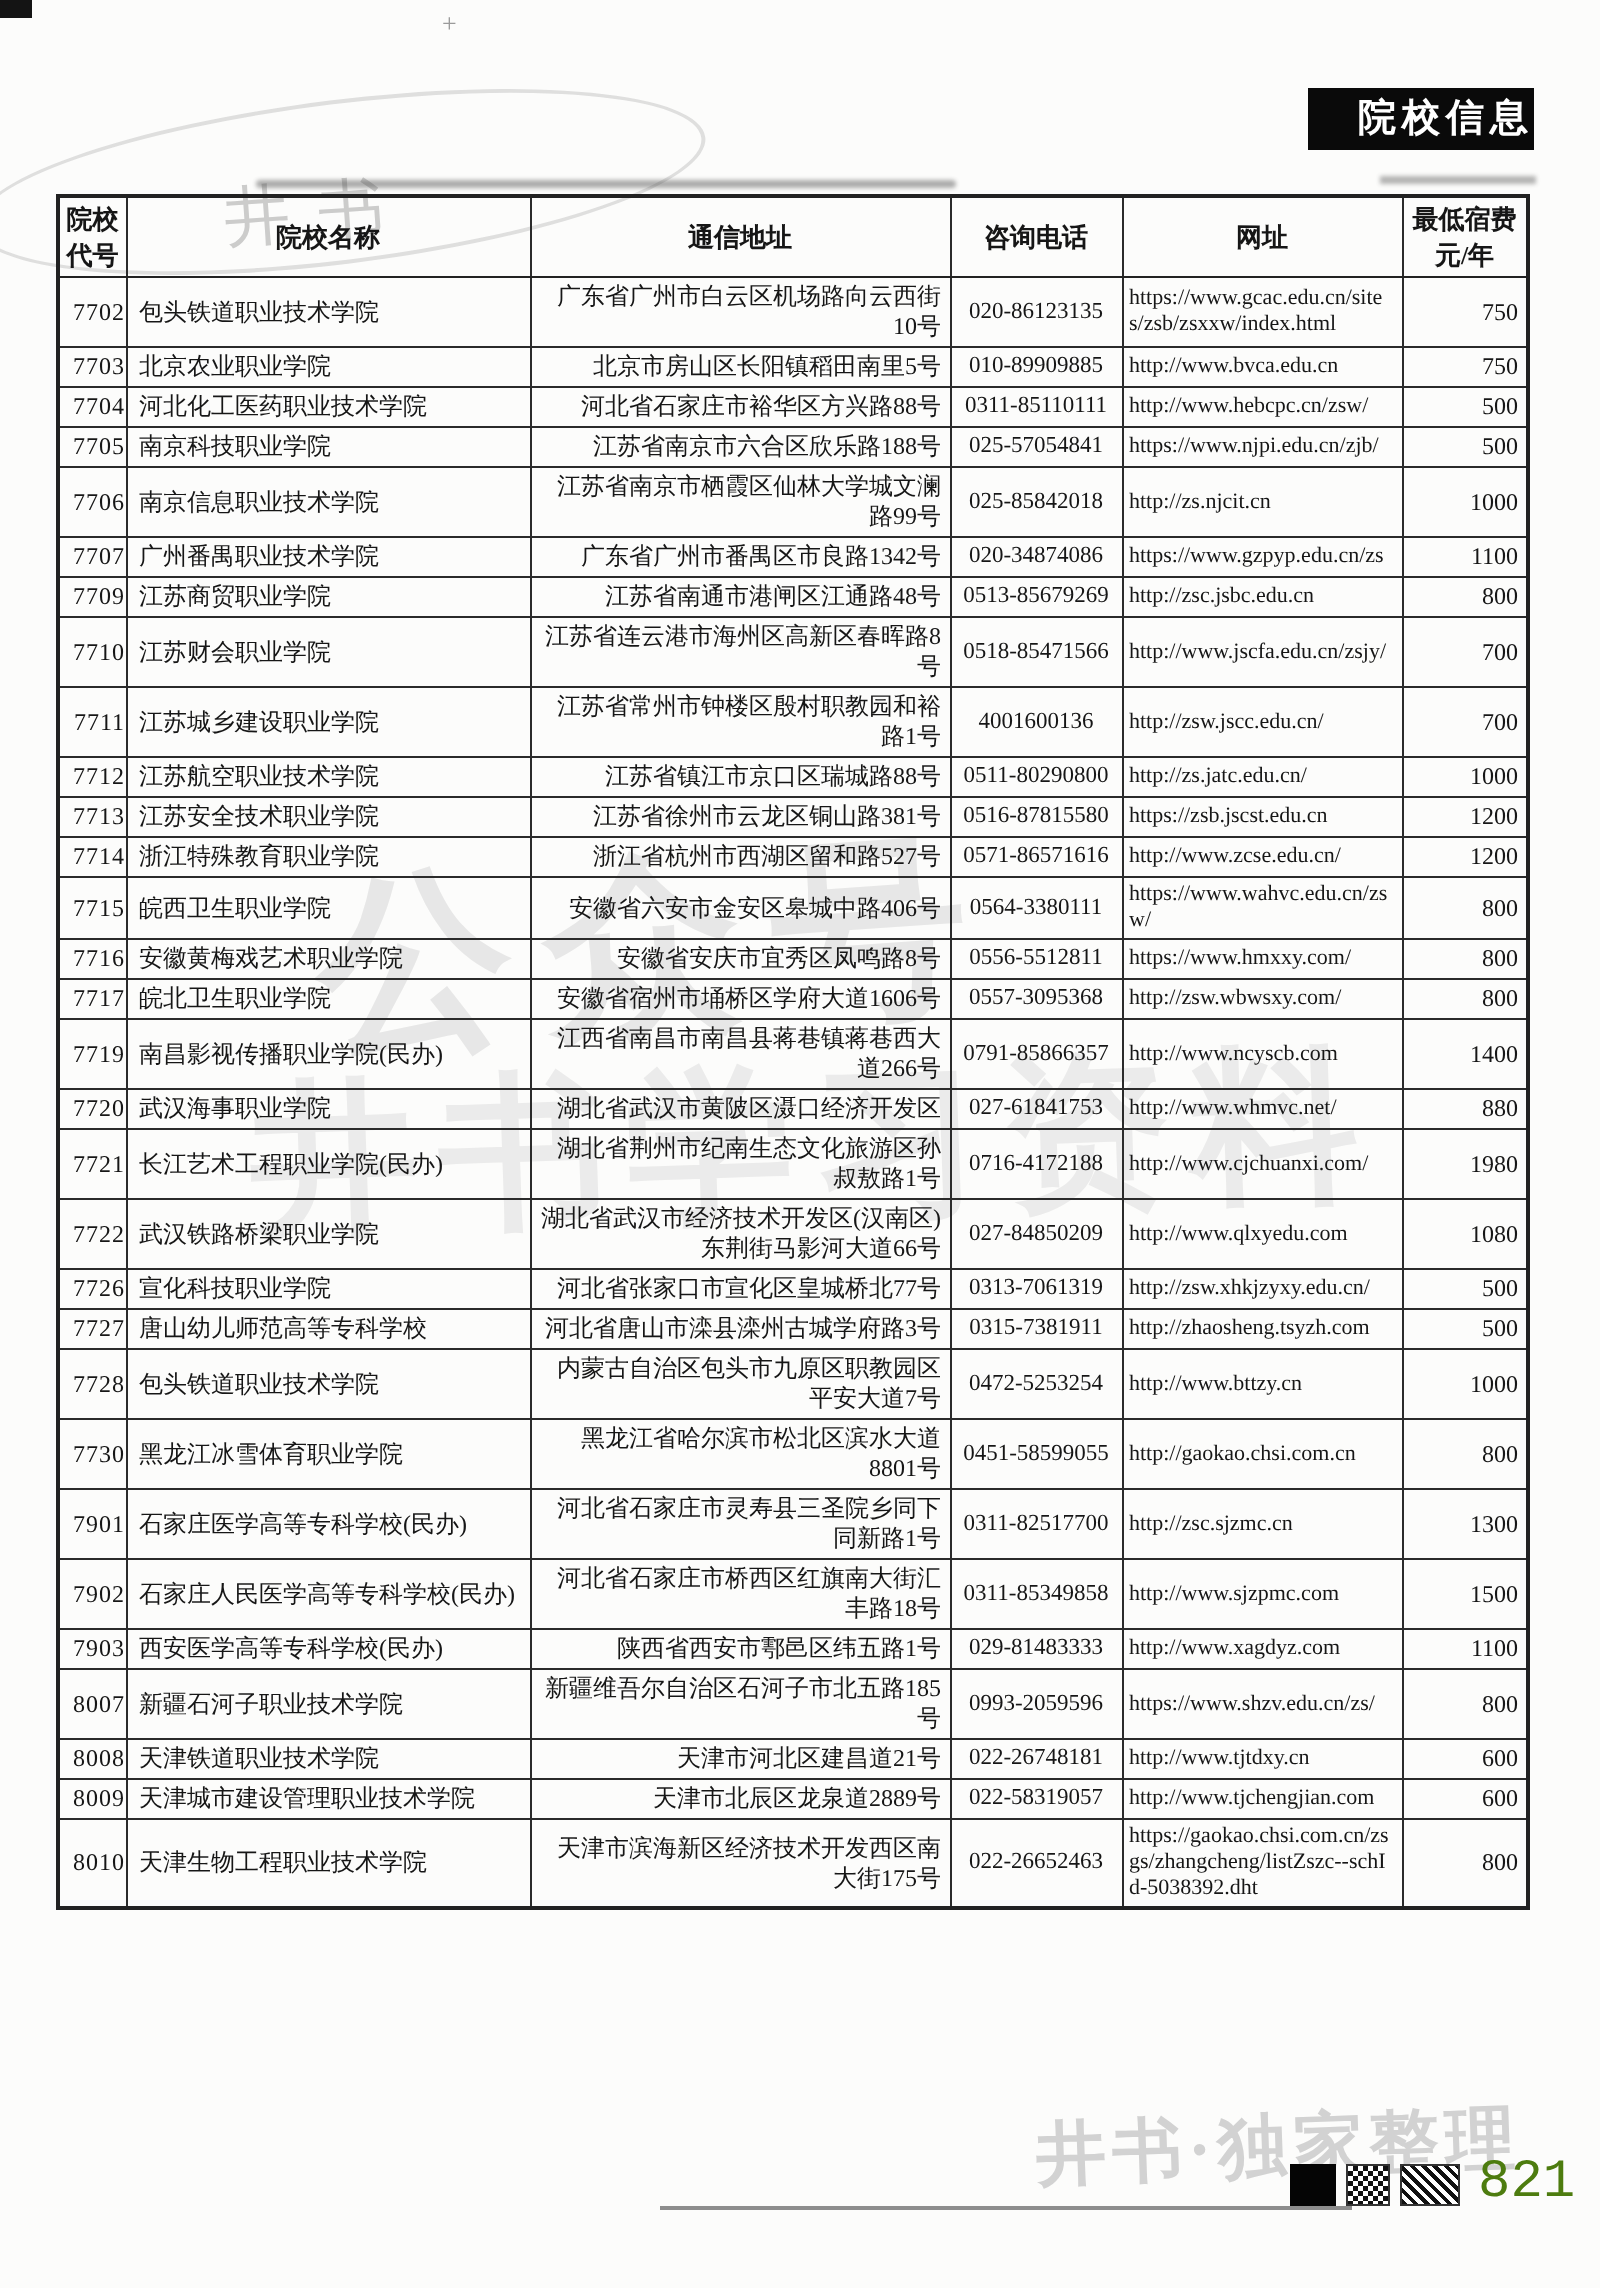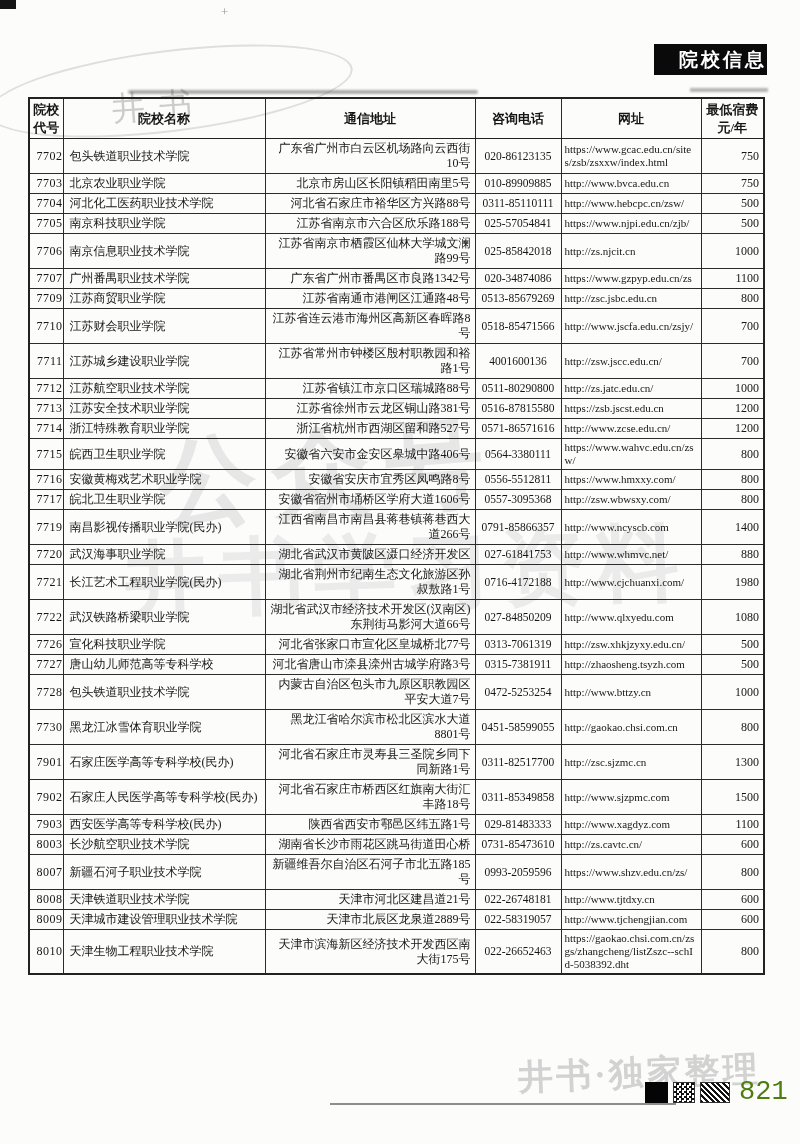--- a/index.html
+++ b/index.html
@@ -343,28 +343,20 @@
   <tr>
     <td class="c-code">7903</td>
     <td class="c-name">西安医学高等专科学校(民办)</td>
     <td class="c-addr">陕西省西安市鄠邑区纬五路1号</td>
     <td class="c-phone">029-81483333</td>
     <td class="c-url">http://www.xagdyz.com</td>
     <td class="c-fee">1100</td>
   </tr>
 
 
-  <tr>
-    <td class="c-code">8003</td>
-    <td class="c-name">长沙航空职业技术学院</td>
-    <td class="c-addr">湖南省长沙市雨花区跳马街道田心桥</td>
-    <td class="c-phone">0731-85473610</td>
-    <td class="c-url">http://zs.cavtc.cn/</td>
-    <td class="c-fee">600</td>
-  </tr>
 
   <tr>
     <td class="c-code">8007</td>
     <td class="c-name">新疆石河子职业技术学院</td>
     <td class="c-addr">新疆维吾尔自治区石河子市北五路185号</td>
     <td class="c-phone">0993-2059596</td>
     <td class="c-url">https://www.shzv.edu.cn/zs/</td>
     <td class="c-fee">800</td>
   </tr>
 

